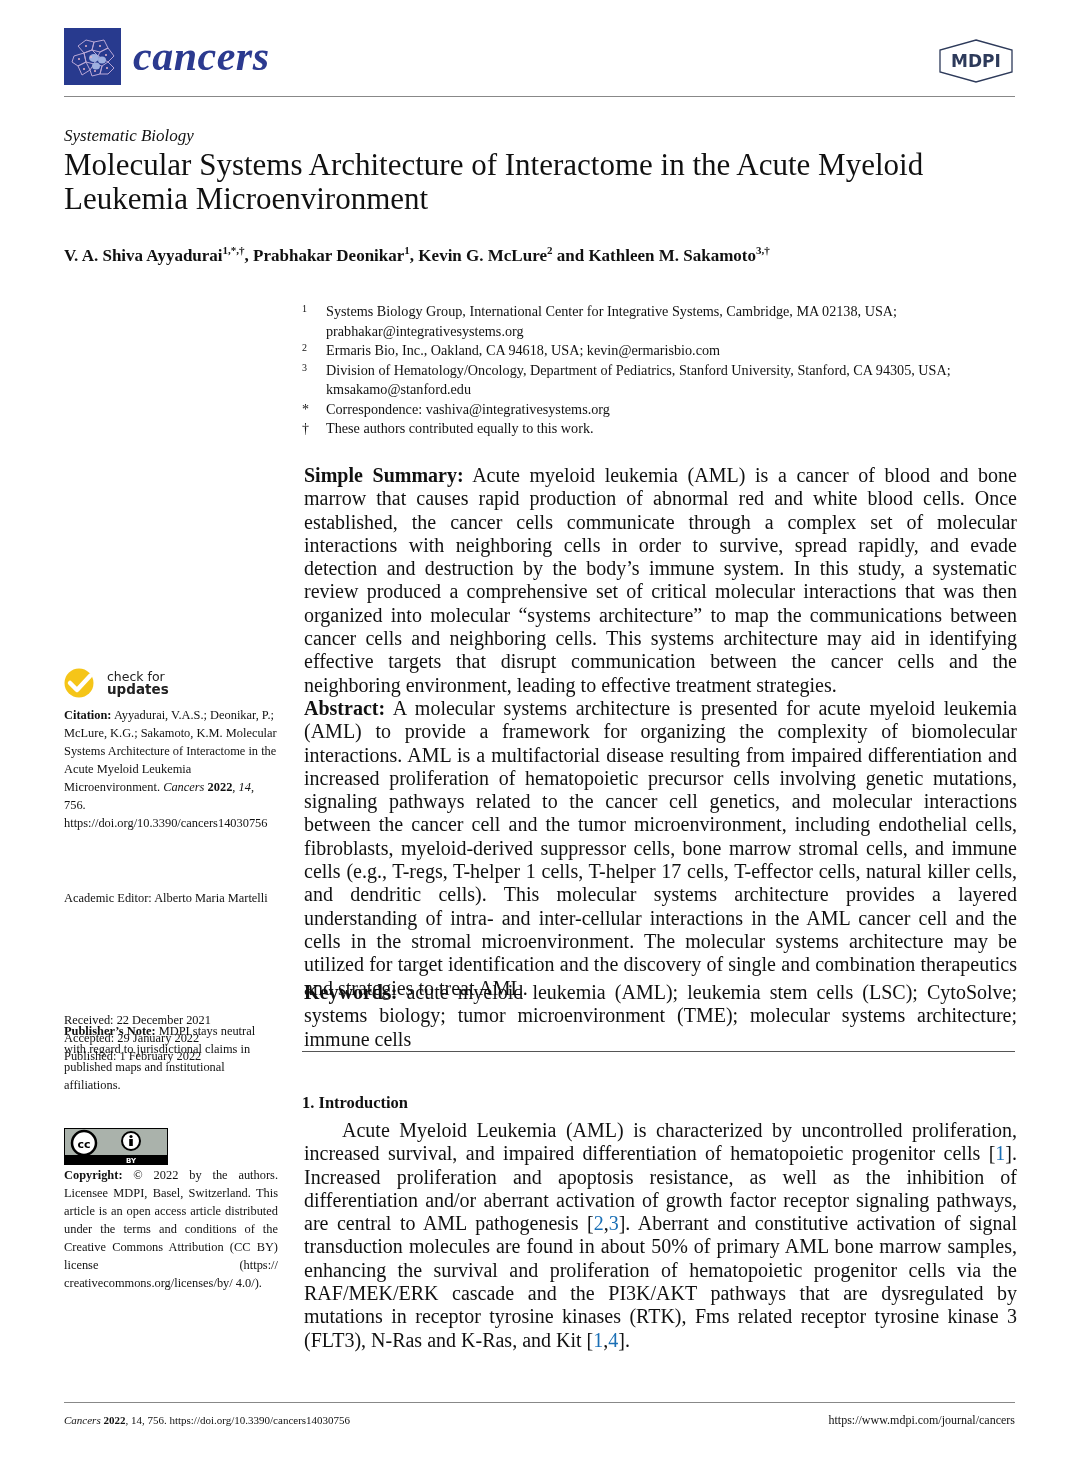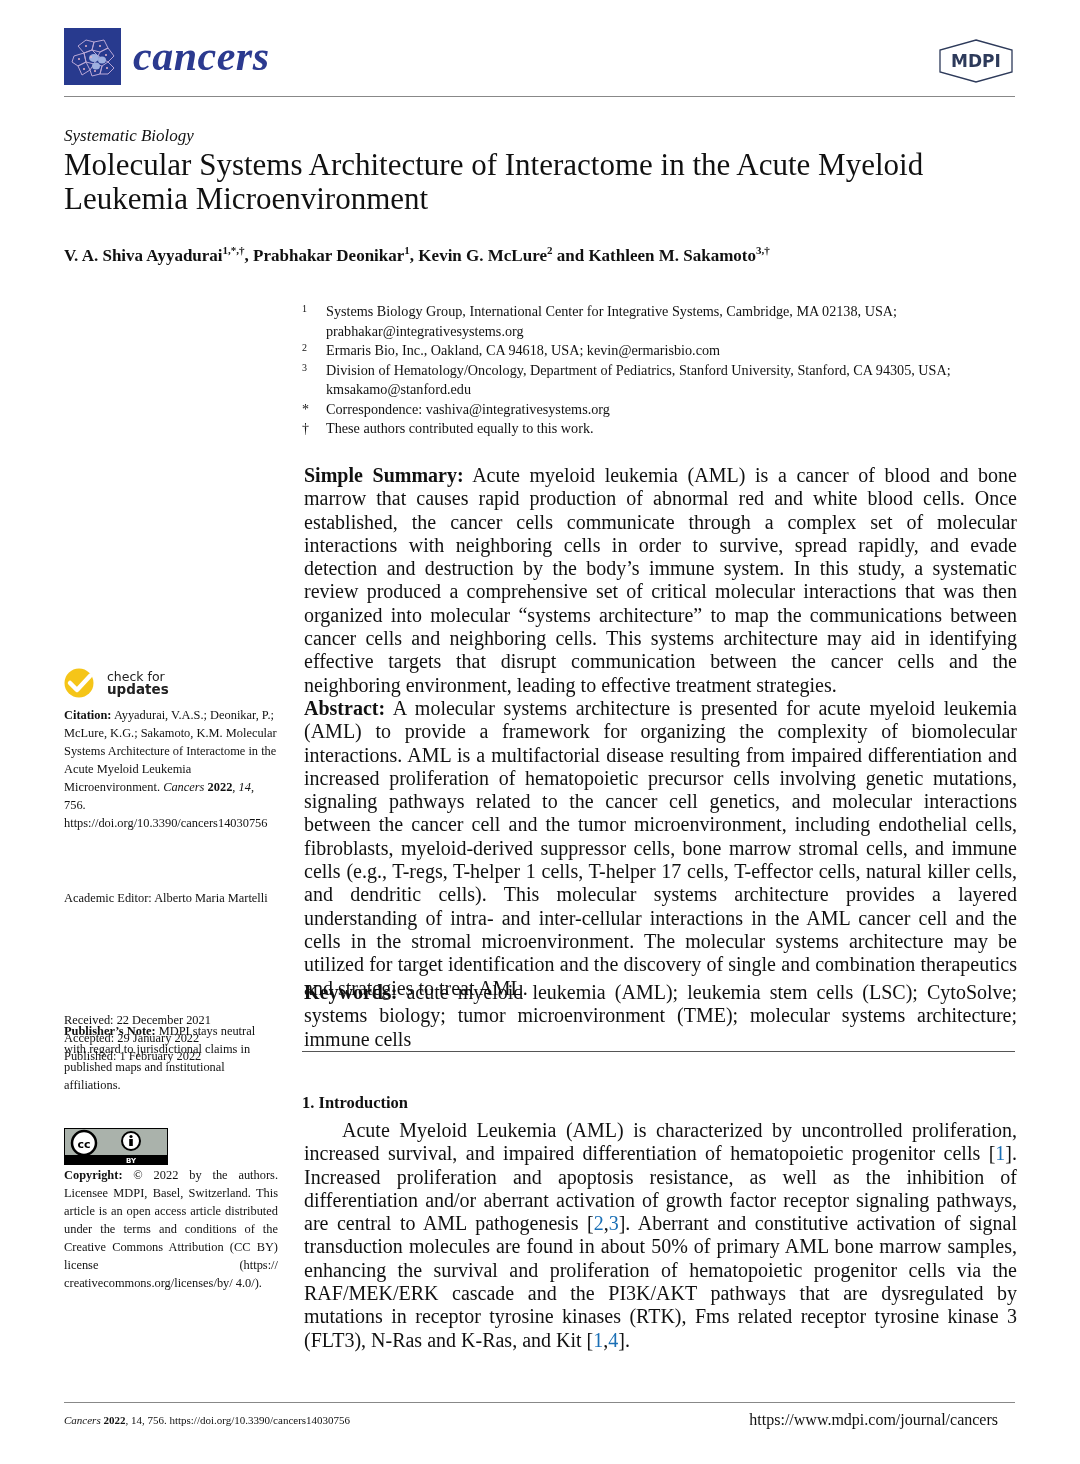--- a/index.html
+++ b/index.html
@@ -47,21 +47,21 @@
   #citation { top: 706px; }
   #editor { top: 889px; }
   #dates { top: 977px; margin-top: 34px; }
   #publisher-note { top: 1022px; }
   #cc-badge { left: 64px; top: 1128px; width: 100px; height: 37px; }
   #copyright { top: 1166px; text-align: justify; }
 
   
   #footer-rule { left: 64px; top: 1402px; width: 951px; height: 1px; background: #888; }
   #footer-left { left: 64px; top: 1411px; font-size: 11px; line-height: 18px; }
-  #footer-right { right: 82px; top: 1411px; font-size: 16px; line-height: 18px; }
+  #footer-right { right: 65px; top: 1411px; font-size: 12px; line-height: 18px; }
 </style>
 </head>
 <body>
 
 <div id="logo-box" class="abs">
   <svg width="57" height="57" viewBox="0 0 57 57">
     <rect width="57" height="57" fill="#283a8e"></rect>
     <g fill="none" stroke="#b9a7d6" stroke-width="1">
       <path d="M14 18 L22 12 L30 14 L28 22 L20 25 Z"></path>
       <path d="M30 14 L40 12 L44 20 L36 24 L28 22 Z"></path>

